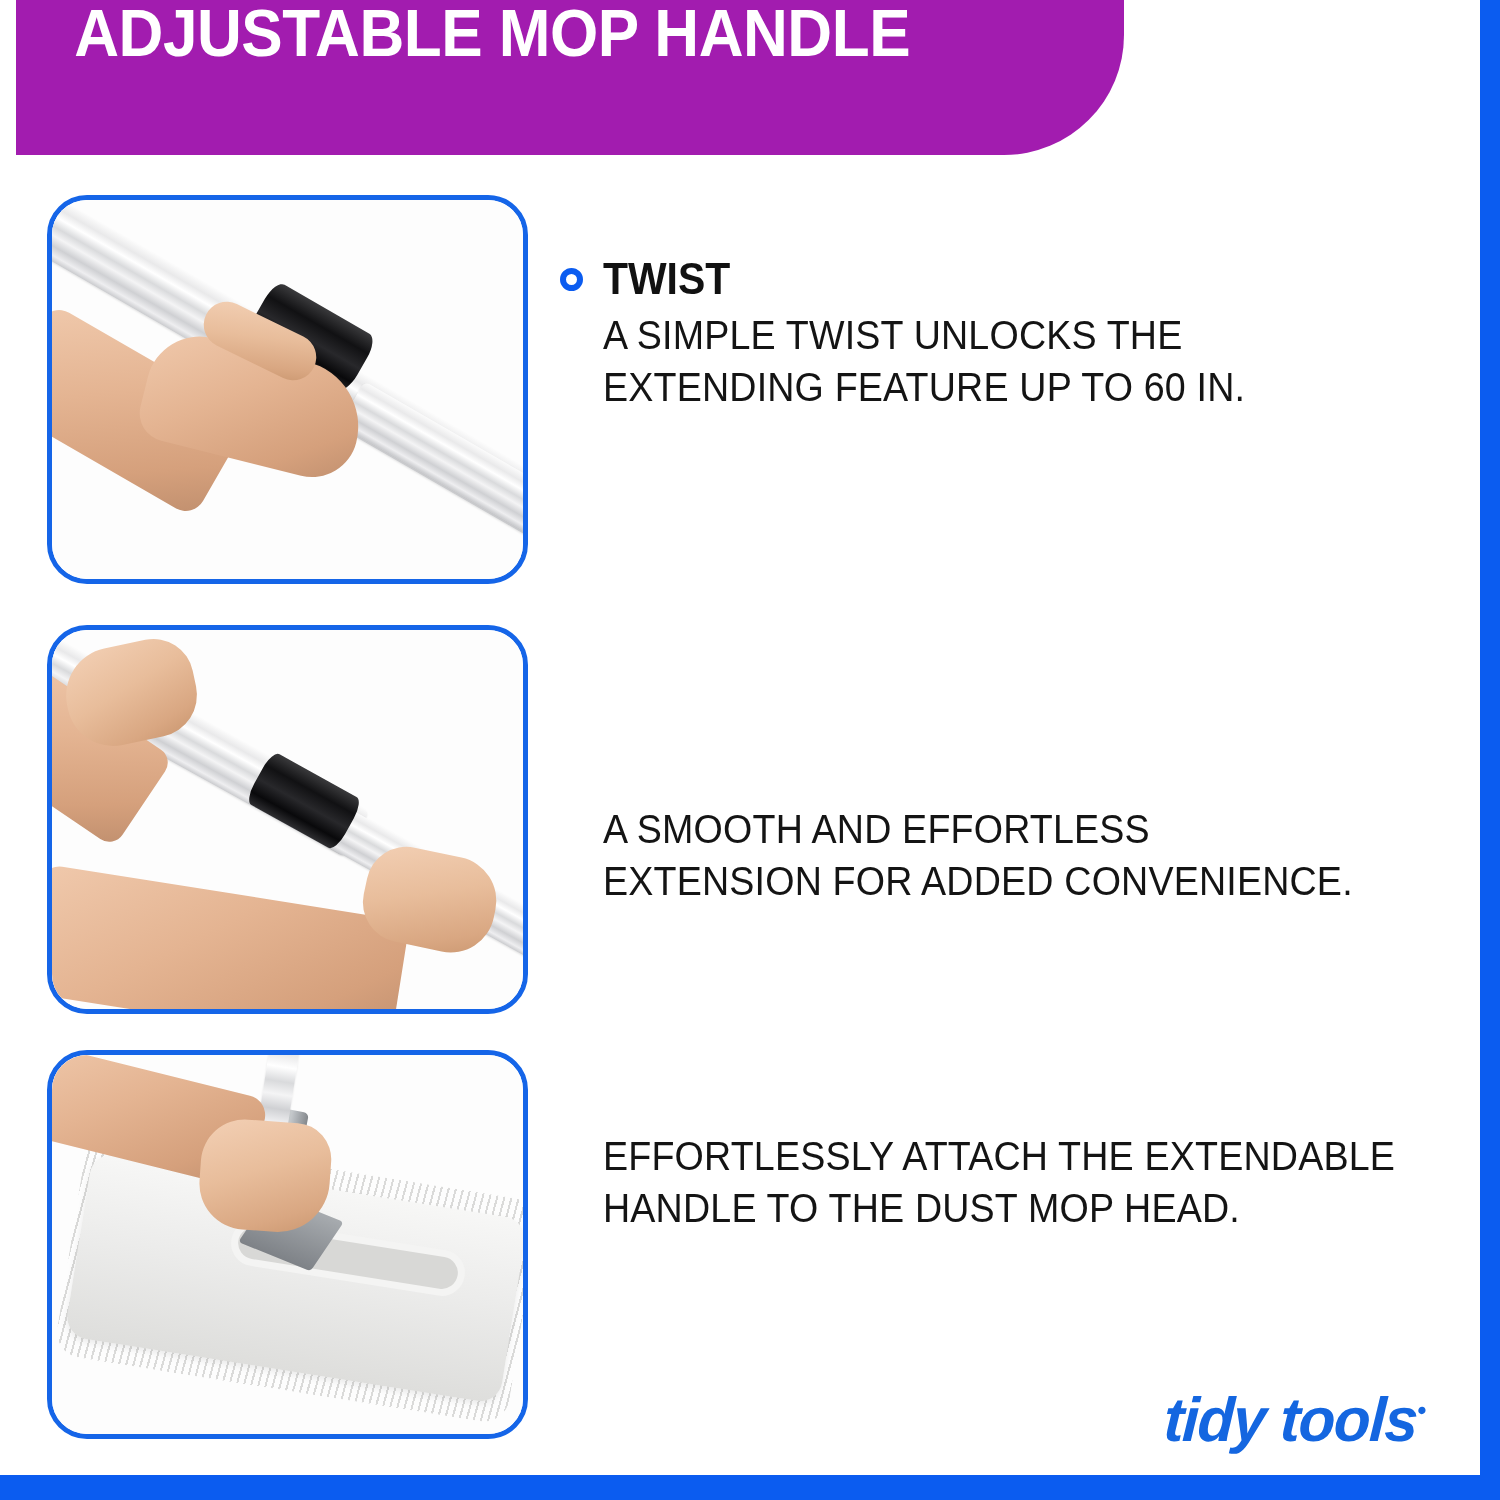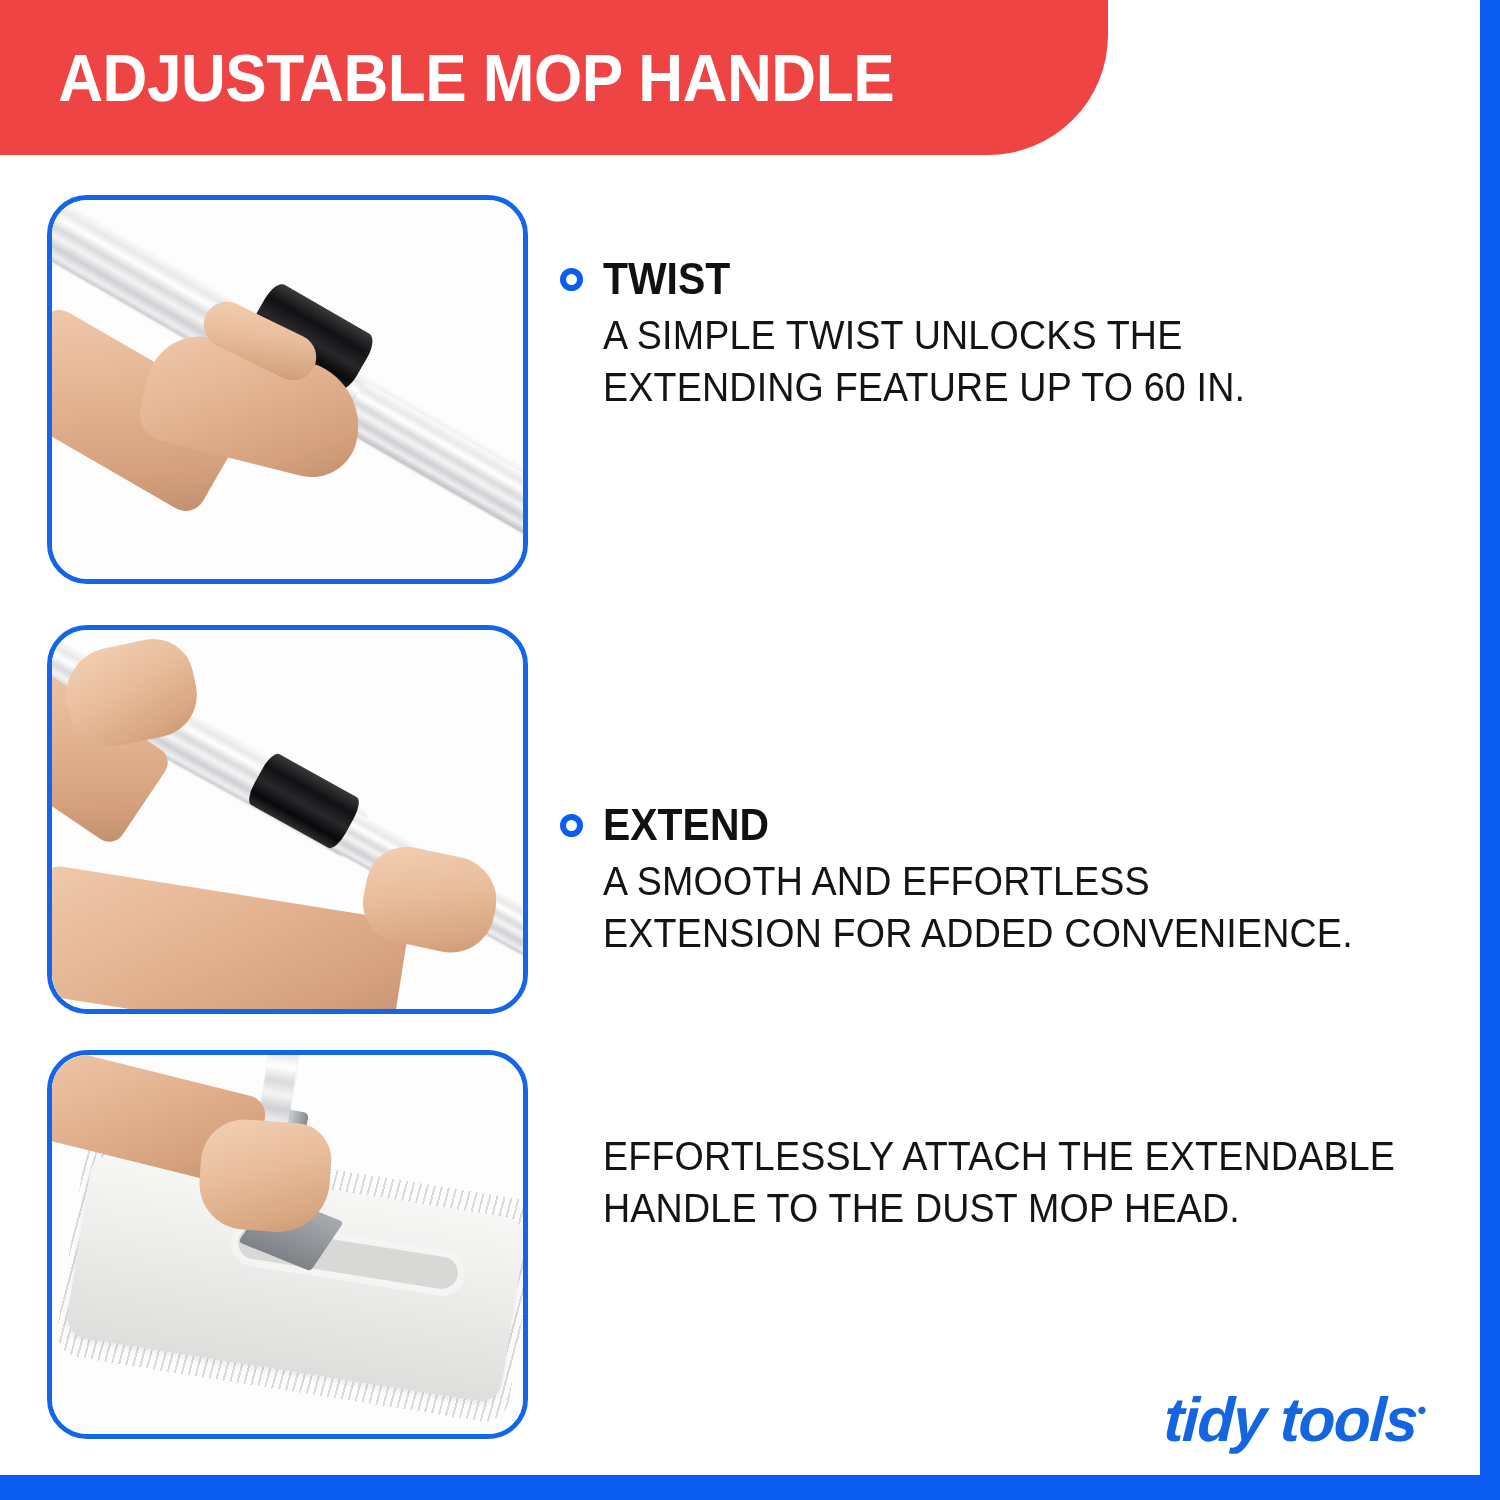--- a/index.html
+++ b/index.html
@@ -36,26 +36,26 @@
     position:absolute;
     right:20px; bottom:25px;
     width:60px; height:60px;
     background:#ffffff;
     border-bottom-right-radius:60px;
   }
 
   
   .header {
     position:absolute;
-    left:0; top:0;
+    left:16px; top:0;
     width:1108px; height:155px;
-    background:#ef4444;
+    background:#a21caf;
     border-bottom-right-radius:120px;
     display:flex;
-    align-items:center;
+    align-items:flex-start;
   }
   .header-title {
     color:#ffffff;
     font-size:66px;
     font-weight:700;
     letter-spacing:-0.5px;
     line-height:1;
     padding-left:62px;
     transform:scaleX(0.94);
     transform-origin:left center;
@@ -380,24 +380,20 @@
           <div class="pole p2-pole-b"></div>
           <div class="collar p2-collar"></div>
           <div class="skin p2-arm-top"></div>
           <div class="skin-2 p2-hand-top"></div>
           <div class="skin p2-arm-bot"></div>
           <div class="skin-2 p2-hand-bot"></div>
         </div>
       </div>
 
       <div class="text-col t2">
-        <div class="head-line">
-          <span class="bullet"></span>
-          <span class="step-title">EXTEND</span>
-        </div>
         <div class="step-desc">A SMOOTH AND EFFORTLESS
 EXTENSION FOR ADDED CONVENIENCE.</div>
       </div>
     </div>
 
     <div class="row row-3">
 
       <div class="photo">
         <div class="photo-inner">
           <div class="p3-fringe"></div>

